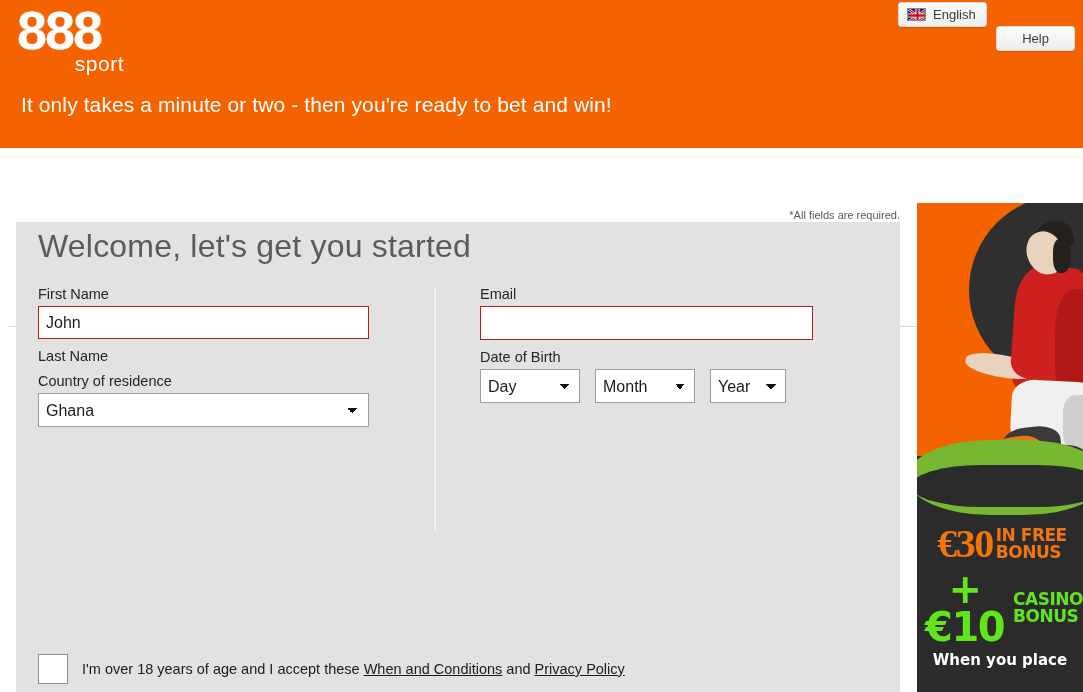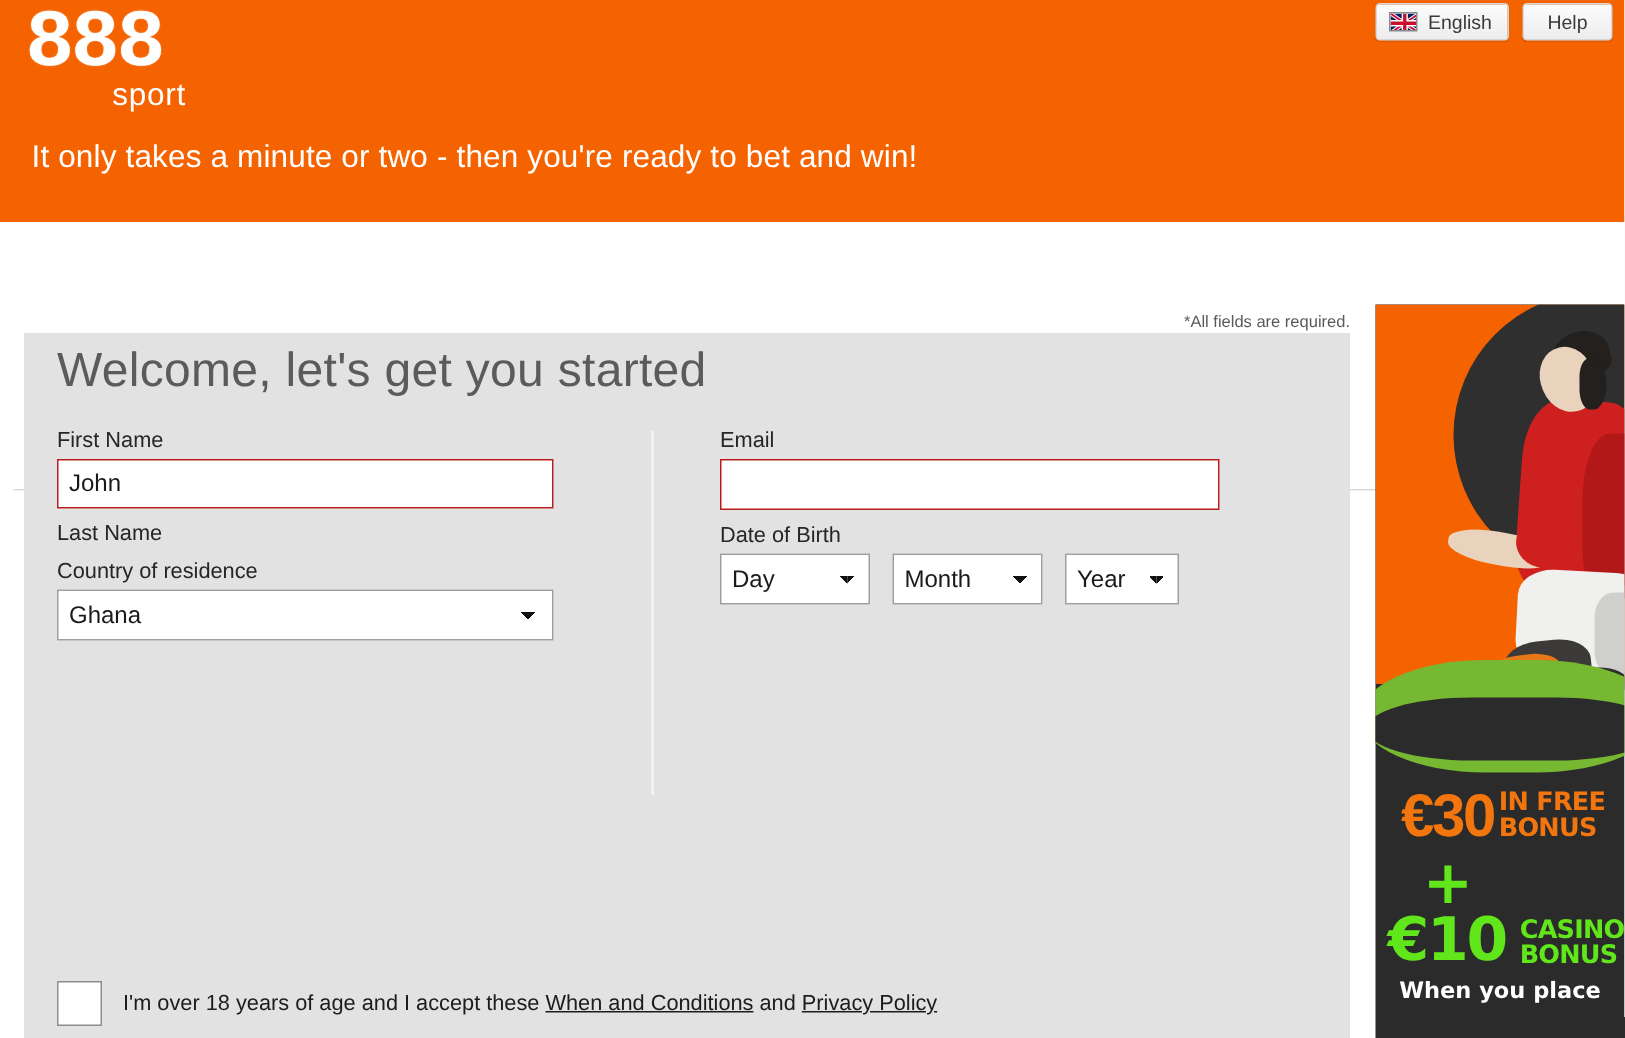--- a/index.html
+++ b/index.html
@@ -27,21 +27,21 @@
     background: #f56300;
     overflow: hidden;
   }
   .logo {
     position: absolute;
     left: 17px; top: 2px;
     width: 110px; height: 80px;
     user-select: none;
   }
   .logo-888 {
-    font-family: Liberation Mono, monospace;
+    font-family: Liberation Sans, sans-serif;
     font-size: 54px;
     font-weight: bold;
     color: #ffffff;
     letter-spacing: -2px;
     line-height: 56px;
     display: block;
     text-shadow: 0 0 1px rgba(255,255,255,.6);
   }
   .logo-sport {
     display: block;
@@ -78,21 +78,21 @@
     align-items: center;
     justify-content: center;
     gap: 7px;
     font-size: 13px;
     color: #3a3a3a;
     padding: 0 12px;
     cursor: pointer;
     box-shadow: 0 1px 1px rgba(0,0,0,.12);
   }
   .hdr-btn.lang { width: 89px; justify-content: flex-start; padding-left: 8px; }
-  .hdr-btn.help { width: 60px; }
+  .hdr-btn.help { width: 79px; margin-top: 24px; }
   .flag-icon {
     width: 19px; height: 13px;
     display: inline-block;
     flex: 0 0 auto;
     position: relative;
     overflow: hidden;
     border: 1px solid #8a8a8a;
   }
 
   
@@ -402,39 +402,39 @@
     text-align: center;
   }
   .offer-line1 {
     display: flex;
     align-items: center;
     justify-content: center;
     gap: 3px;
     padding-left: 4px;
   }
   .offer-amount {
-    font-family: Liberation Sans, sans-serif;
+    font-family: Liberation Serif, serif;
     font-weight: bold;
     font-size: 40px;
     color: #f2760d;
     line-height: 38px;
     letter-spacing: -1.5px;
   }
   .offer-sub {
     font-family: "DejaVu Sans", sans-serif;
     font-weight: bold;
     font-size: 17px;
     color: #f2760d;
     line-height: 17px;
     text-align: left;
     letter-spacing: -.5px;
   }
   .offer-line2 {
     display: flex;
-    align-items: flex-end;
+    align-items: center;
     justify-content: center;
     gap: 3px;
     margin-top: 7px;
     padding-left: 2px;
   }
   .offer-amount2 {
     font-family: "DejaVu Sans", sans-serif;
     font-weight: bold;
     font-size: 40px;
     color: #61e61c;

